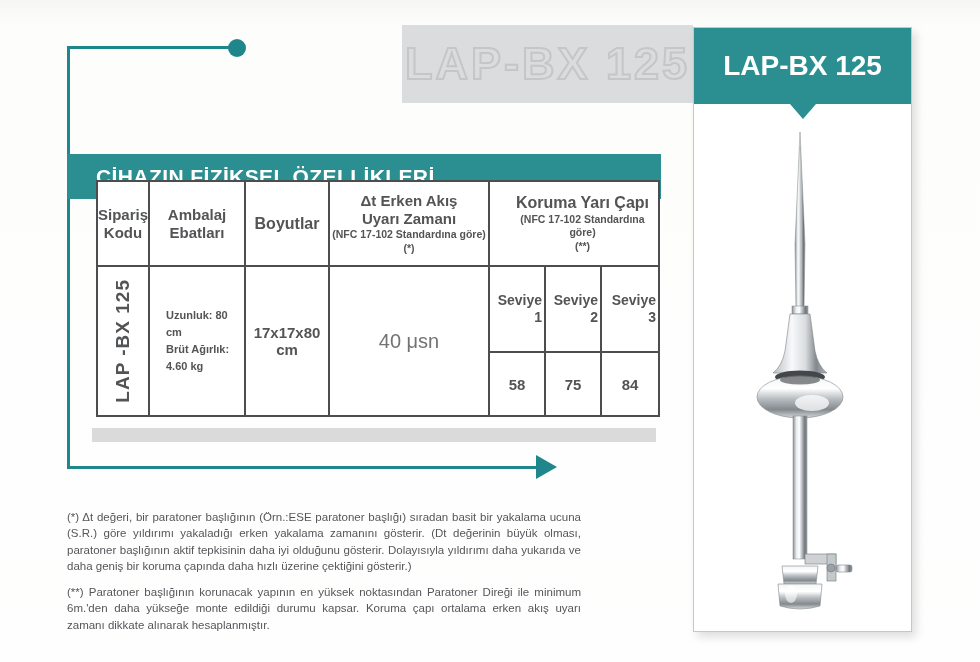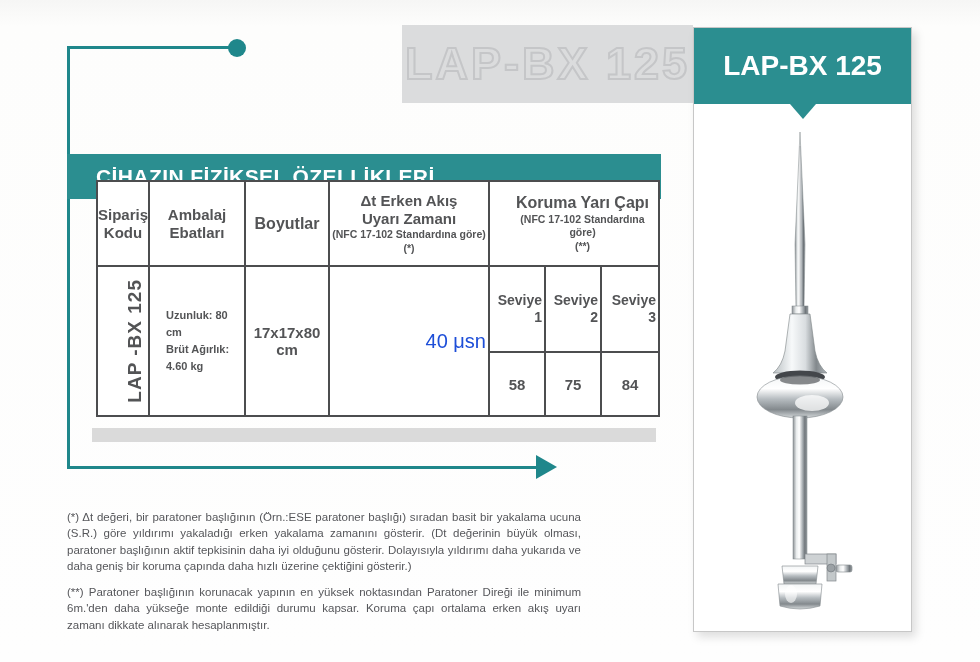--- a/index.html
+++ b/index.html
@@ -30,28 +30,28 @@
   
   .spec-table { position:absolute; left:96px; top:180px; width:564px; height:237px;
                 display:grid; grid-template-columns:50px 94px 82px 158px 54px 54px 56px;
                 grid-template-rows:83px 84px 62px; gap:2px; background:#4c4d4f;
                 border:2px solid #4c4d4f; z-index:2; }
   .cell { background:#ffffff; color:#535456; display:flex; flex-direction:column;
           align-items:center; justify-content:center; text-align:center; padding:2px; }
   .h1 { font-size:15px; font-weight:bold; line-height:1.2; }
   .h1-lg { font-size:16px; font-weight:bold; line-height:1.2; }
   .h-note { font-size:10.5px; font-weight:bold; line-height:1.3; }
-  .span2 { grid-row:2 / 4;align-items:flex-end; }
+  .span2 { grid-row:2 / 4; }
   .span3c { grid-column:5 / 8;padding-left:19px; }
   .rotated { writing-mode:vertical-rl; transform:rotate(180deg); font-size:19px; font-weight:bold;
              letter-spacing:1px; color:#535456; }
   .dims { align-items:flex-start; padding-left:16px; text-align:left; }
   .dims span { font-size:11px; font-weight:bold; line-height:1.55; }
   .pack { font-size:15px; font-weight:bold; }
-  .usn  { font-size:20px; color:#1d4ed8; }
+  .usn  { font-size:20px; color:#737373; }
   .lvl  { font-size:14px; font-weight:bold; line-height:1.25;align-items:flex-end; }
   .val  { font-size:15px; font-weight:bold;align-items:center; }
 
   .gray-bar { position:absolute; left:92px; top:428px; width:564px; height:14px; background:#dadada; }
 
   
   .footnote { position:absolute; left:67px; width:514px; font-size:11.5px; color:#55565a;
               line-height:1.42; text-align:justify; }
   .footnote-1 { top:509px; }
   .footnote-2 { top:584px; }

